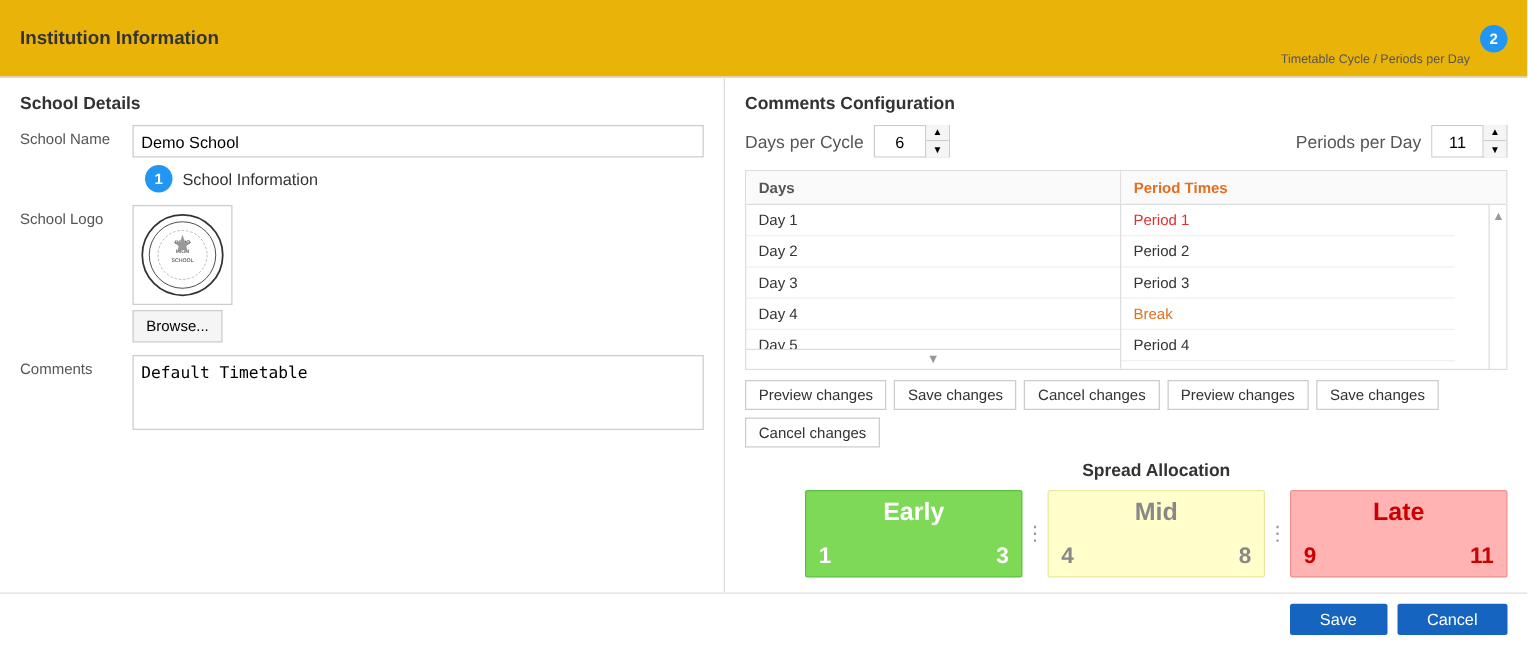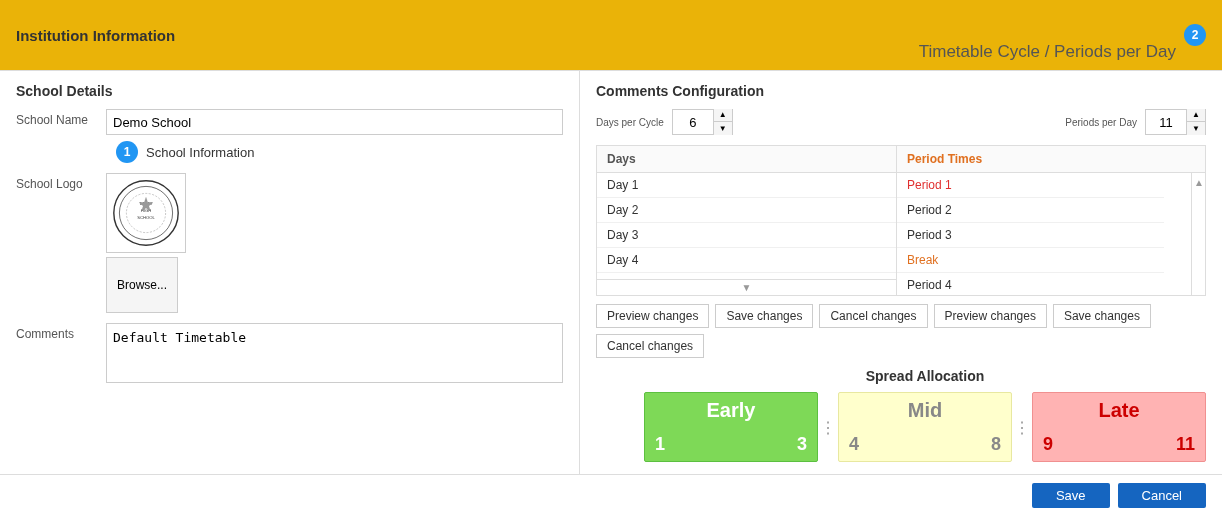--- a/index.html
+++ b/index.html
@@ -16,35 +16,35 @@
 
     
     .left-panel { width: 580px; padding: 12px 16px; border-right: 1px solid #ddd; overflow-y: auto; }
     .section-title { font-size: 14px; font-weight: bold; margin-bottom: 10px; }
     .field-row { display: flex; align-items: flex-start; margin-bottom: 10px; }
     .field-label { width: 90px; padding-top: 4px; font-size: 12px; color: #555; flex-shrink: 0; }
     .field-value { flex: 1; }
     .text-input { width: 100%; border: 1px solid #ccc; padding: 3px 6px; font-size: 13px; height: 26px; }
     .school-logo-box { width: 80px; height: 80px; border: 1px solid #ccc; display: flex; align-items: center; justify-content: center; overflow: hidden; background: #fff; }
     .school-logo-box svg { width: 70px; height: 70px; }
-    .browse-btn { margin-top: 4px; padding: 20px 10px; border: 1px solid #ccc; background: #f5f5f5; cursor: pointer; font-size: 12px; }
+    .browse-btn { margin-top: 4px; padding: 5px 10px; border: 1px solid #ccc; background: #f5f5f5; cursor: pointer; font-size: 12px; }
     .comments-area { width: 100%; border: 1px solid #ccc; padding: 6px; font-size: 13px; height: 60px; resize: none; }
 
     
     .tooltip-badge { display: inline-flex; align-items: center; justify-content: center; width: 22px; height: 22px; border-radius: 50%; background: #2196F3; color: #fff; font-size: 12px; font-weight: bold; margin-right: 8px; }
     .school-info-tip { display: flex; align-items: center; margin-left: 10px; }
 
     
     .right-panel { flex: 1; padding: 12px 16px; display: flex; flex-direction: column; overflow: hidden; }
     .right-panel-title { font-size: 14px; font-weight: bold; margin-bottom: 10px; }
 
     
     .config-row { display: flex; align-items: center; gap: 20px; margin-bottom: 10px; }
     .config-item { display: flex; align-items: center; gap: 8px; }
-    .config-label { font-size: 10px; color: #555; }
+    .config-label { font-size: 14px; color: #555; }
     .spinner-input { display: flex; align-items: center; border: 1px solid #ccc; height: 26px; }
     .spinner-input input { width: 40px; border: none; text-align: center; font-size: 13px; height: 100%; outline: none; }
     .spinner-btns { display: flex; flex-direction: column; border-left: 1px solid #ccc; }
     .spinner-btn { width: 18px; height: 13px; background: #f5f5f5; border: none; cursor: pointer; font-size: 8px; display: flex; align-items: center; justify-content: center; line-height: 1; }
     .spinner-btn:first-child { border-bottom: 1px solid #ccc; }
 
     
     .tables-row { display: flex; flex: 1; gap: 0; border: 1px solid #ddd; overflow: hidden; }
     .days-col { width: 300px; border-right: 1px solid #ddd; display: flex; flex-direction: column; }
     .periods-col { flex: 1; display: flex; flex-direction: column; }
@@ -83,21 +83,21 @@
     .primary-btn { padding: 5px 24px; background: #1565C0; color: #fff; border: none; cursor: pointer; font-size: 13px; border-radius: 2px; }
   </style>
 </head>
 <body>
 
 <div class="page">
 
   <div class="header">
     <span style="font-weight:bold;font-size:15px;">Institution Information</span>
     <span style="display:flex;align-items:center;gap:8px;">
-      <span style="font-size:17px;color:#555;margin-top:34px;">Timetable Cycle / Periods per Day</span>
+      <span style="font-size:10px;color:#555;margin-top:34px;">Timetable Cycle / Periods per Day</span>
       <span class="badge">2</span>
     </span>
   </div>
 
   <div class="main">
 
     <div class="left-panel">
       <div class="section-title">School Details</div>
 
       <div class="field-row">

